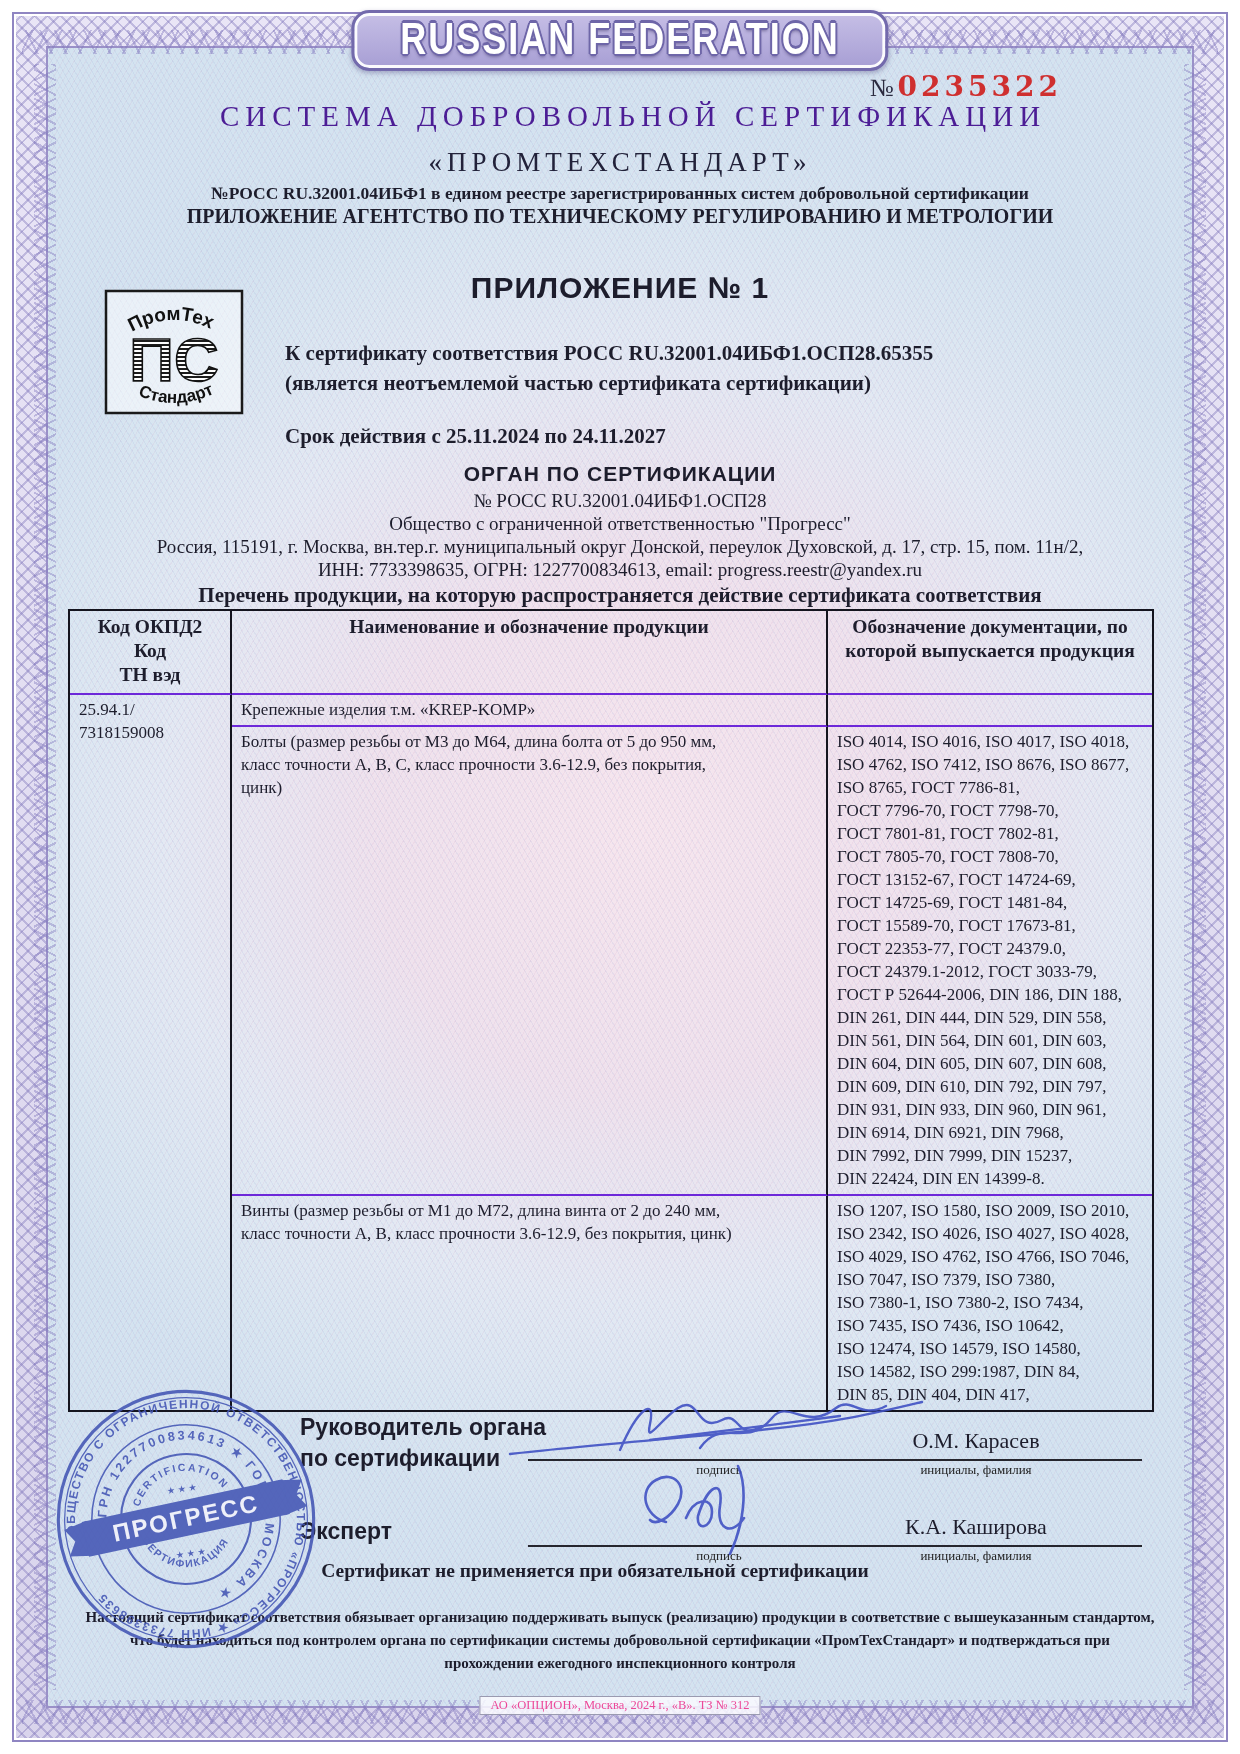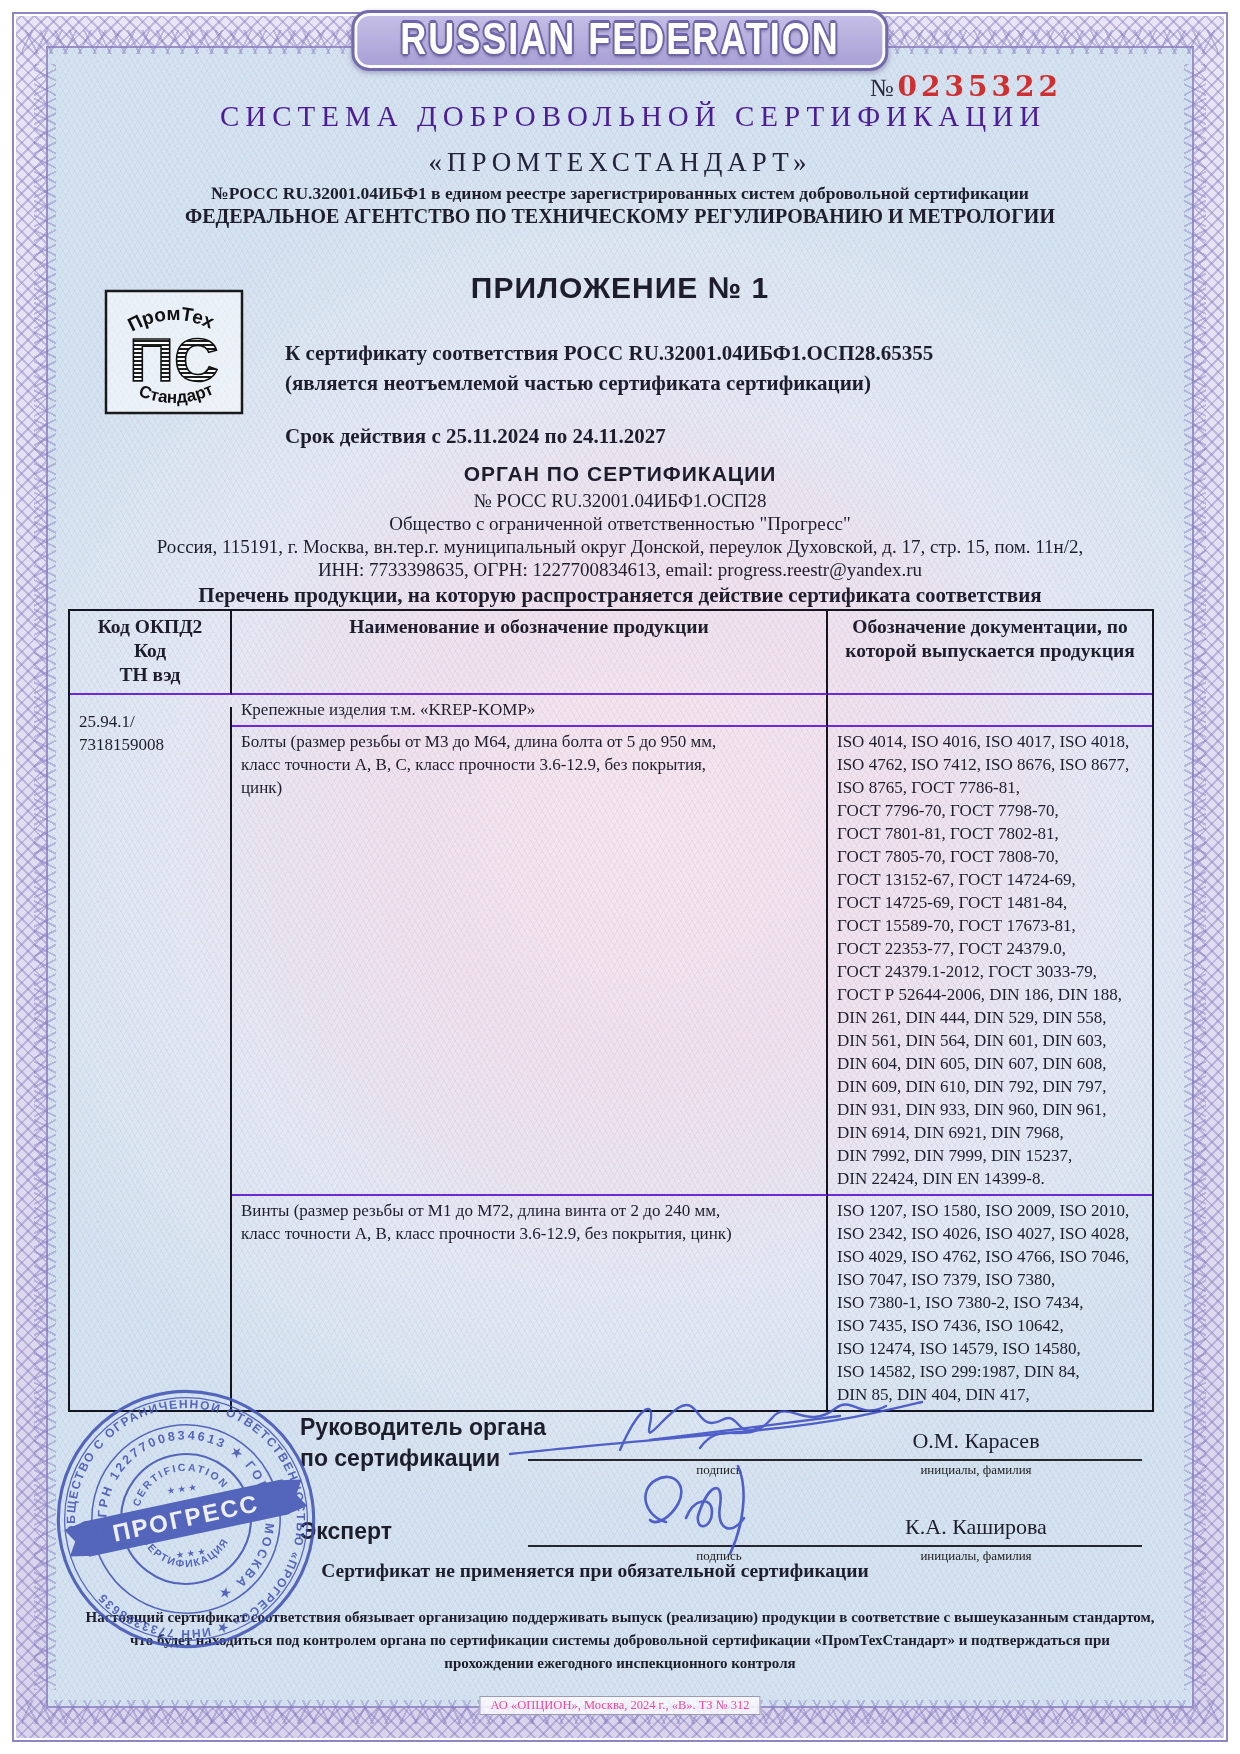--- a/index.html
+++ b/index.html
@@ -68,21 +68,21 @@
 
   
   .ptable{position:absolute;left:68px;top:609px;width:1082px;z-index:4;
     display:grid;grid-template-columns:162px 596px 1fr;
     border:2px solid #14141e;font-size:17px;line-height:23px;}
   .cell{padding:3px 9px 4px;}
   .br{border-right:2px solid #14141e;}
   .bb{border-bottom:2px solid #6d28d9;}
   .hc{font-weight:bold;text-align:center;font-size:19.5px;line-height:24px;padding:4px 6px 6px;}
   .pre{white-space:pre-line;}
-  .code-cell{grid-column:1;grid-row:2/5;margin-top:12px;}
+  .code-cell{grid-column:1;grid-row:2/5;}
 
   
   .stamp{left:50px;top:1383px;width:272px;height:272px;transform:rotate(-8deg);opacity:.88;z-index:7;}
   .role{font-family:"Liberation Sans",sans-serif;font-weight:bold;font-size:23px;line-height:31px;z-index:5;}
   .role-head{left:300px;top:1412px;}
   .role-expert{left:300px;top:1516px;}
   .sigsvg{z-index:6;}
   .sline{border-top:2px solid #26262e;z-index:5;}
   .scap{font-size:13px;text-align:center;z-index:5;color:#222;}
   .pname{font-size:22px;text-align:center;z-index:5;}
@@ -106,21 +106,21 @@
 </div>
 
 <div class="abs serial">
   <span class="serial-no">№</span>
   <span class="serial-num">0235322</span>
 </div>
 
 <div class="abs ctr hdr1">СИСТЕМА ДОБРОВОЛЬНОЙ СЕРТИФИКАЦИИ</div>
 <div class="abs ctr hdr2">«ПРОМТЕХСТАНДАРТ»</div>
 <div class="abs ctr hdr3">№РОСС RU.32001.04ИБФ1 в едином реестре зарегистрированных систем добровольной сертификации</div>
-<div class="abs ctr hdr4">ФЕДЕРАЛЬНОЕ АГЕНТСТВО ПО ТЕХНИЧЕСКОМУ РЕГУЛИРОВАНИЮ И МЕТРОЛОГИИ</div>
+<div class="abs ctr hdr4">ПРИЛОЖЕНИЕ АГЕНТСТВО ПО ТЕХНИЧЕСКОМУ РЕГУЛИРОВАНИЮ И МЕТРОЛОГИИ</div>
 
 <div class="abs ctr appendix">ПРИЛОЖЕНИЕ № 1</div>
 
 <div class="abs logo">
   <svg width="142" height="128" viewBox="0 0 142 128">
     <defs>
       <pattern id="hatch" width="6" height="4" patternUnits="userSpaceOnUse">
         <rect width="6" height="4" fill="rgba(255,255,255,.9)"></rect>
         <rect width="6" height="2" fill="#1c1c1c"></rect>
       </pattern>

